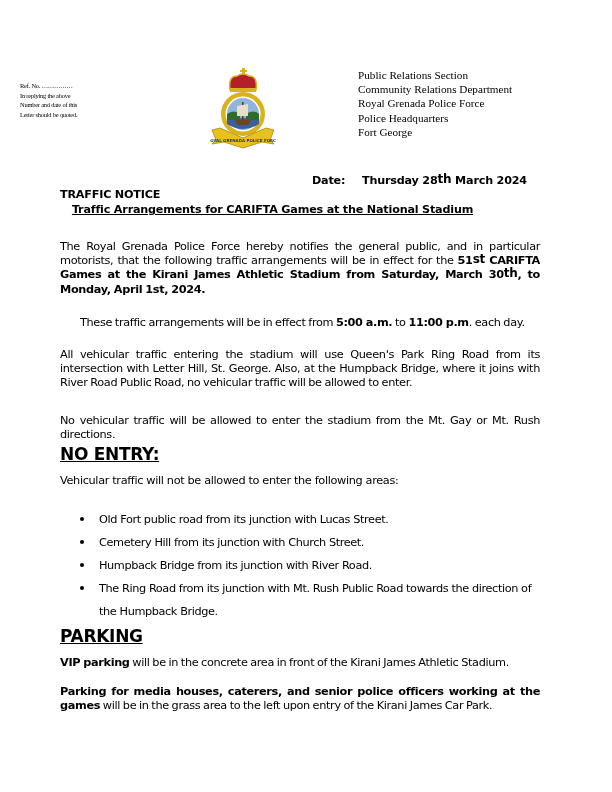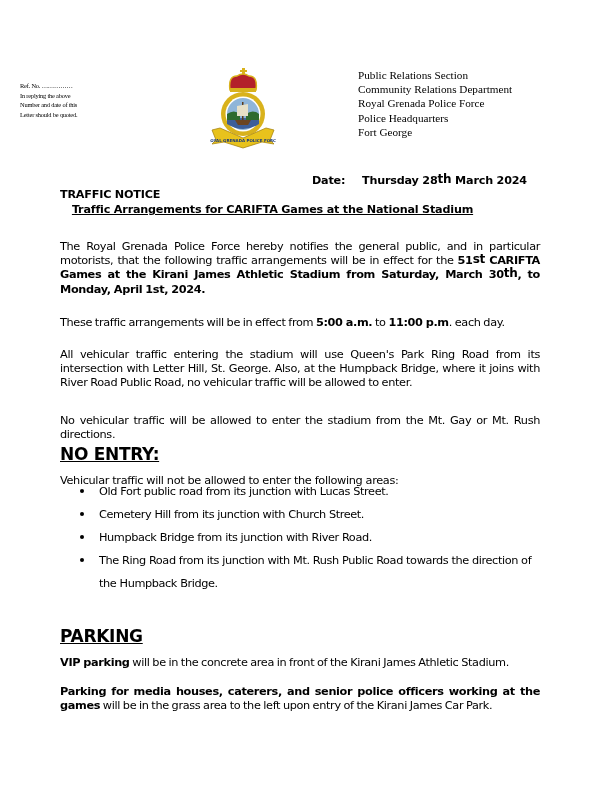--- a/index.html
+++ b/index.html
@@ -20,31 +20,31 @@
   .notice-row { left:60px; top:174px; width:500px; font-size:11.2px; font-weight:bold; letter-spacing:-0.2px; }
   .notice-title { position:absolute; left:0; top:14px; }
   .date-label { position:absolute; left:252px; top:0; }
   .date-value { position:absolute; left:302px; top:0; }
   sup { font-size:12px; vertical-align:top; position:relative; top:-2px; }
 
   .heading { left:0; width:545px; top:203px; text-align:center; font-size:11.2px; font-weight:bold; text-decoration:underline; letter-spacing:-0.2px; }
 
   .para { left:60px; width:480px; font-size:11.3px; line-height:14.2px; text-align:justify; letter-spacing:-0.35px; word-spacing:-0.5px; }
   .p1 { top:240px; }
-  .p2 { top:316px; }
+  .p2 { top:316px;margin-left:20px; }
   .p3 { top:348px; }
   .p4 { top:414px; }
 
   .sec { left:60px; font-size:17px; font-weight:bold; text-decoration:underline; letter-spacing:-0.3px; }
   .sec1 { top:444px; }
   .sec2 { top:626px; }
 
   .lead { left:60px; top:474px; font-size:11.3px; font-weight:normal; letter-spacing:-0.35px; }
 
-  .bullets { left:80px; top:480px; width:462px; font-size:11.3px; letter-spacing:-0.4px; }
+  .bullets { left:80px; top:508px; width:462px; font-size:11.3px; letter-spacing:-0.4px; }
   .bullet { position:relative; padding-left:19px; line-height:23px; }
   .bullet .dot { position:absolute; left:0; top:9px; width:4px; height:4px; border-radius:50%; background:#000; }
 
   .p5 { top:656px; }
   .p6 { top:685px; }
   b { font-weight:bold; }
 </style>
 </head>
 <body>
 

